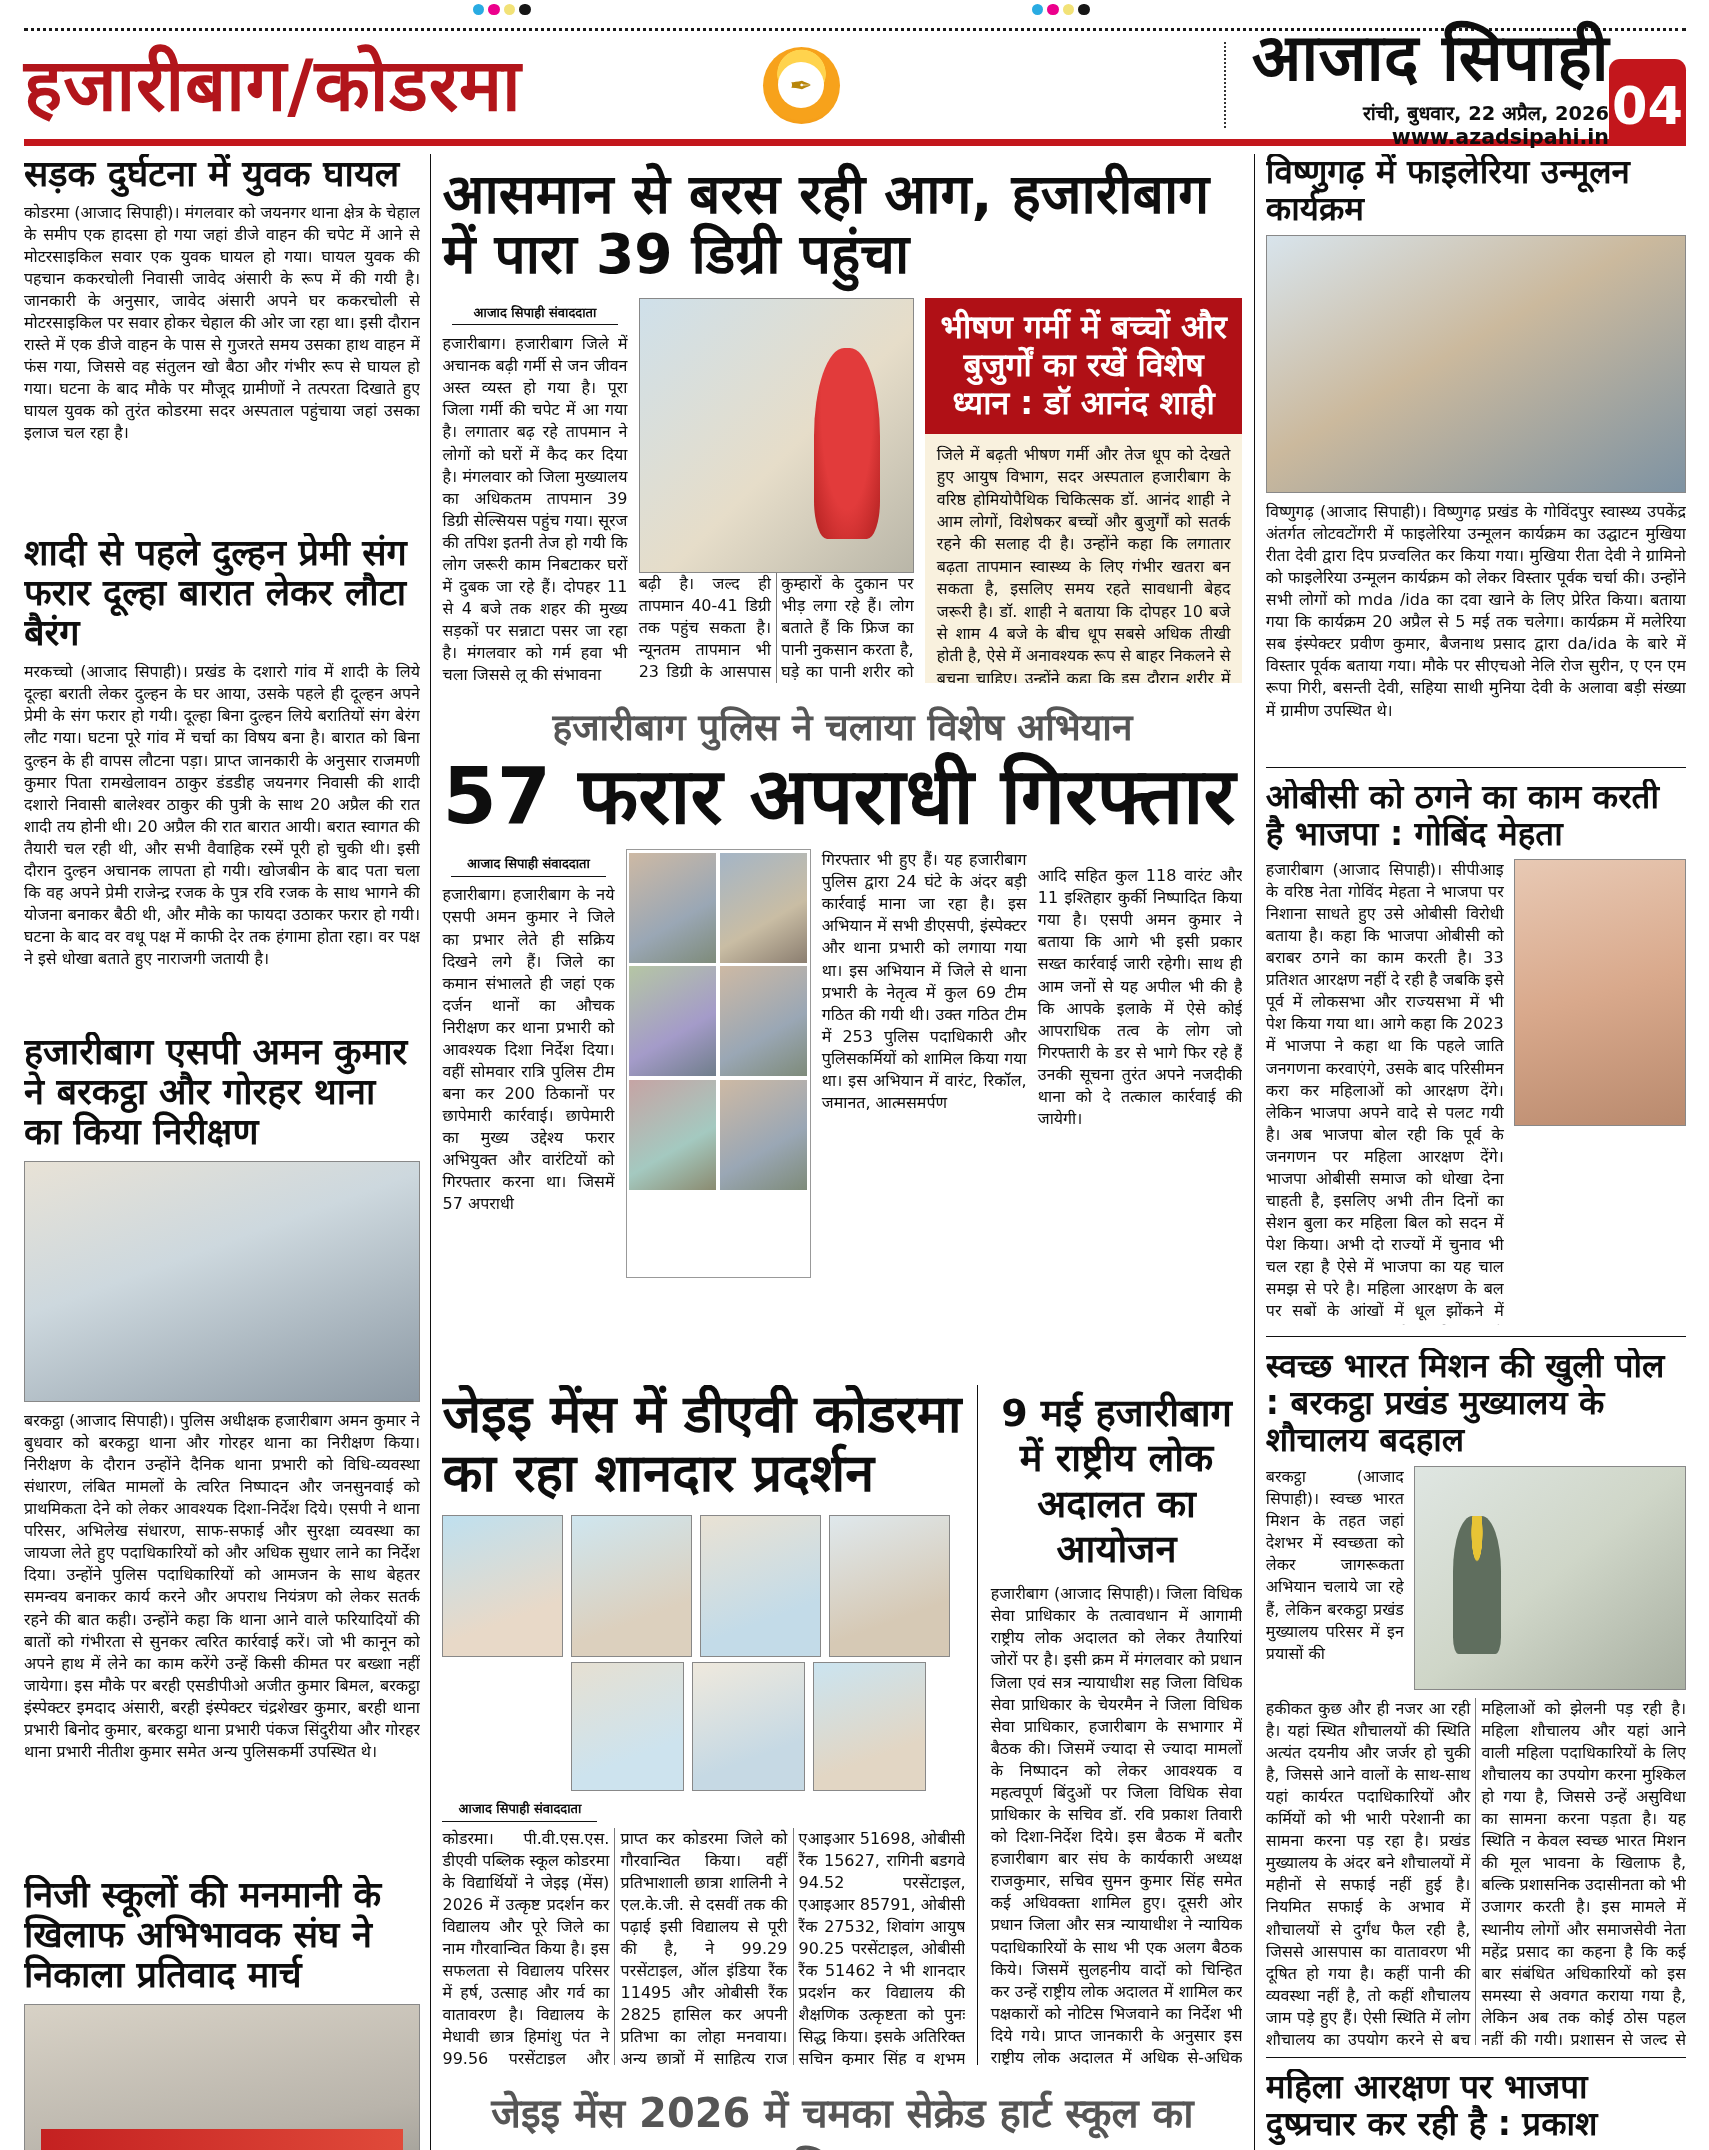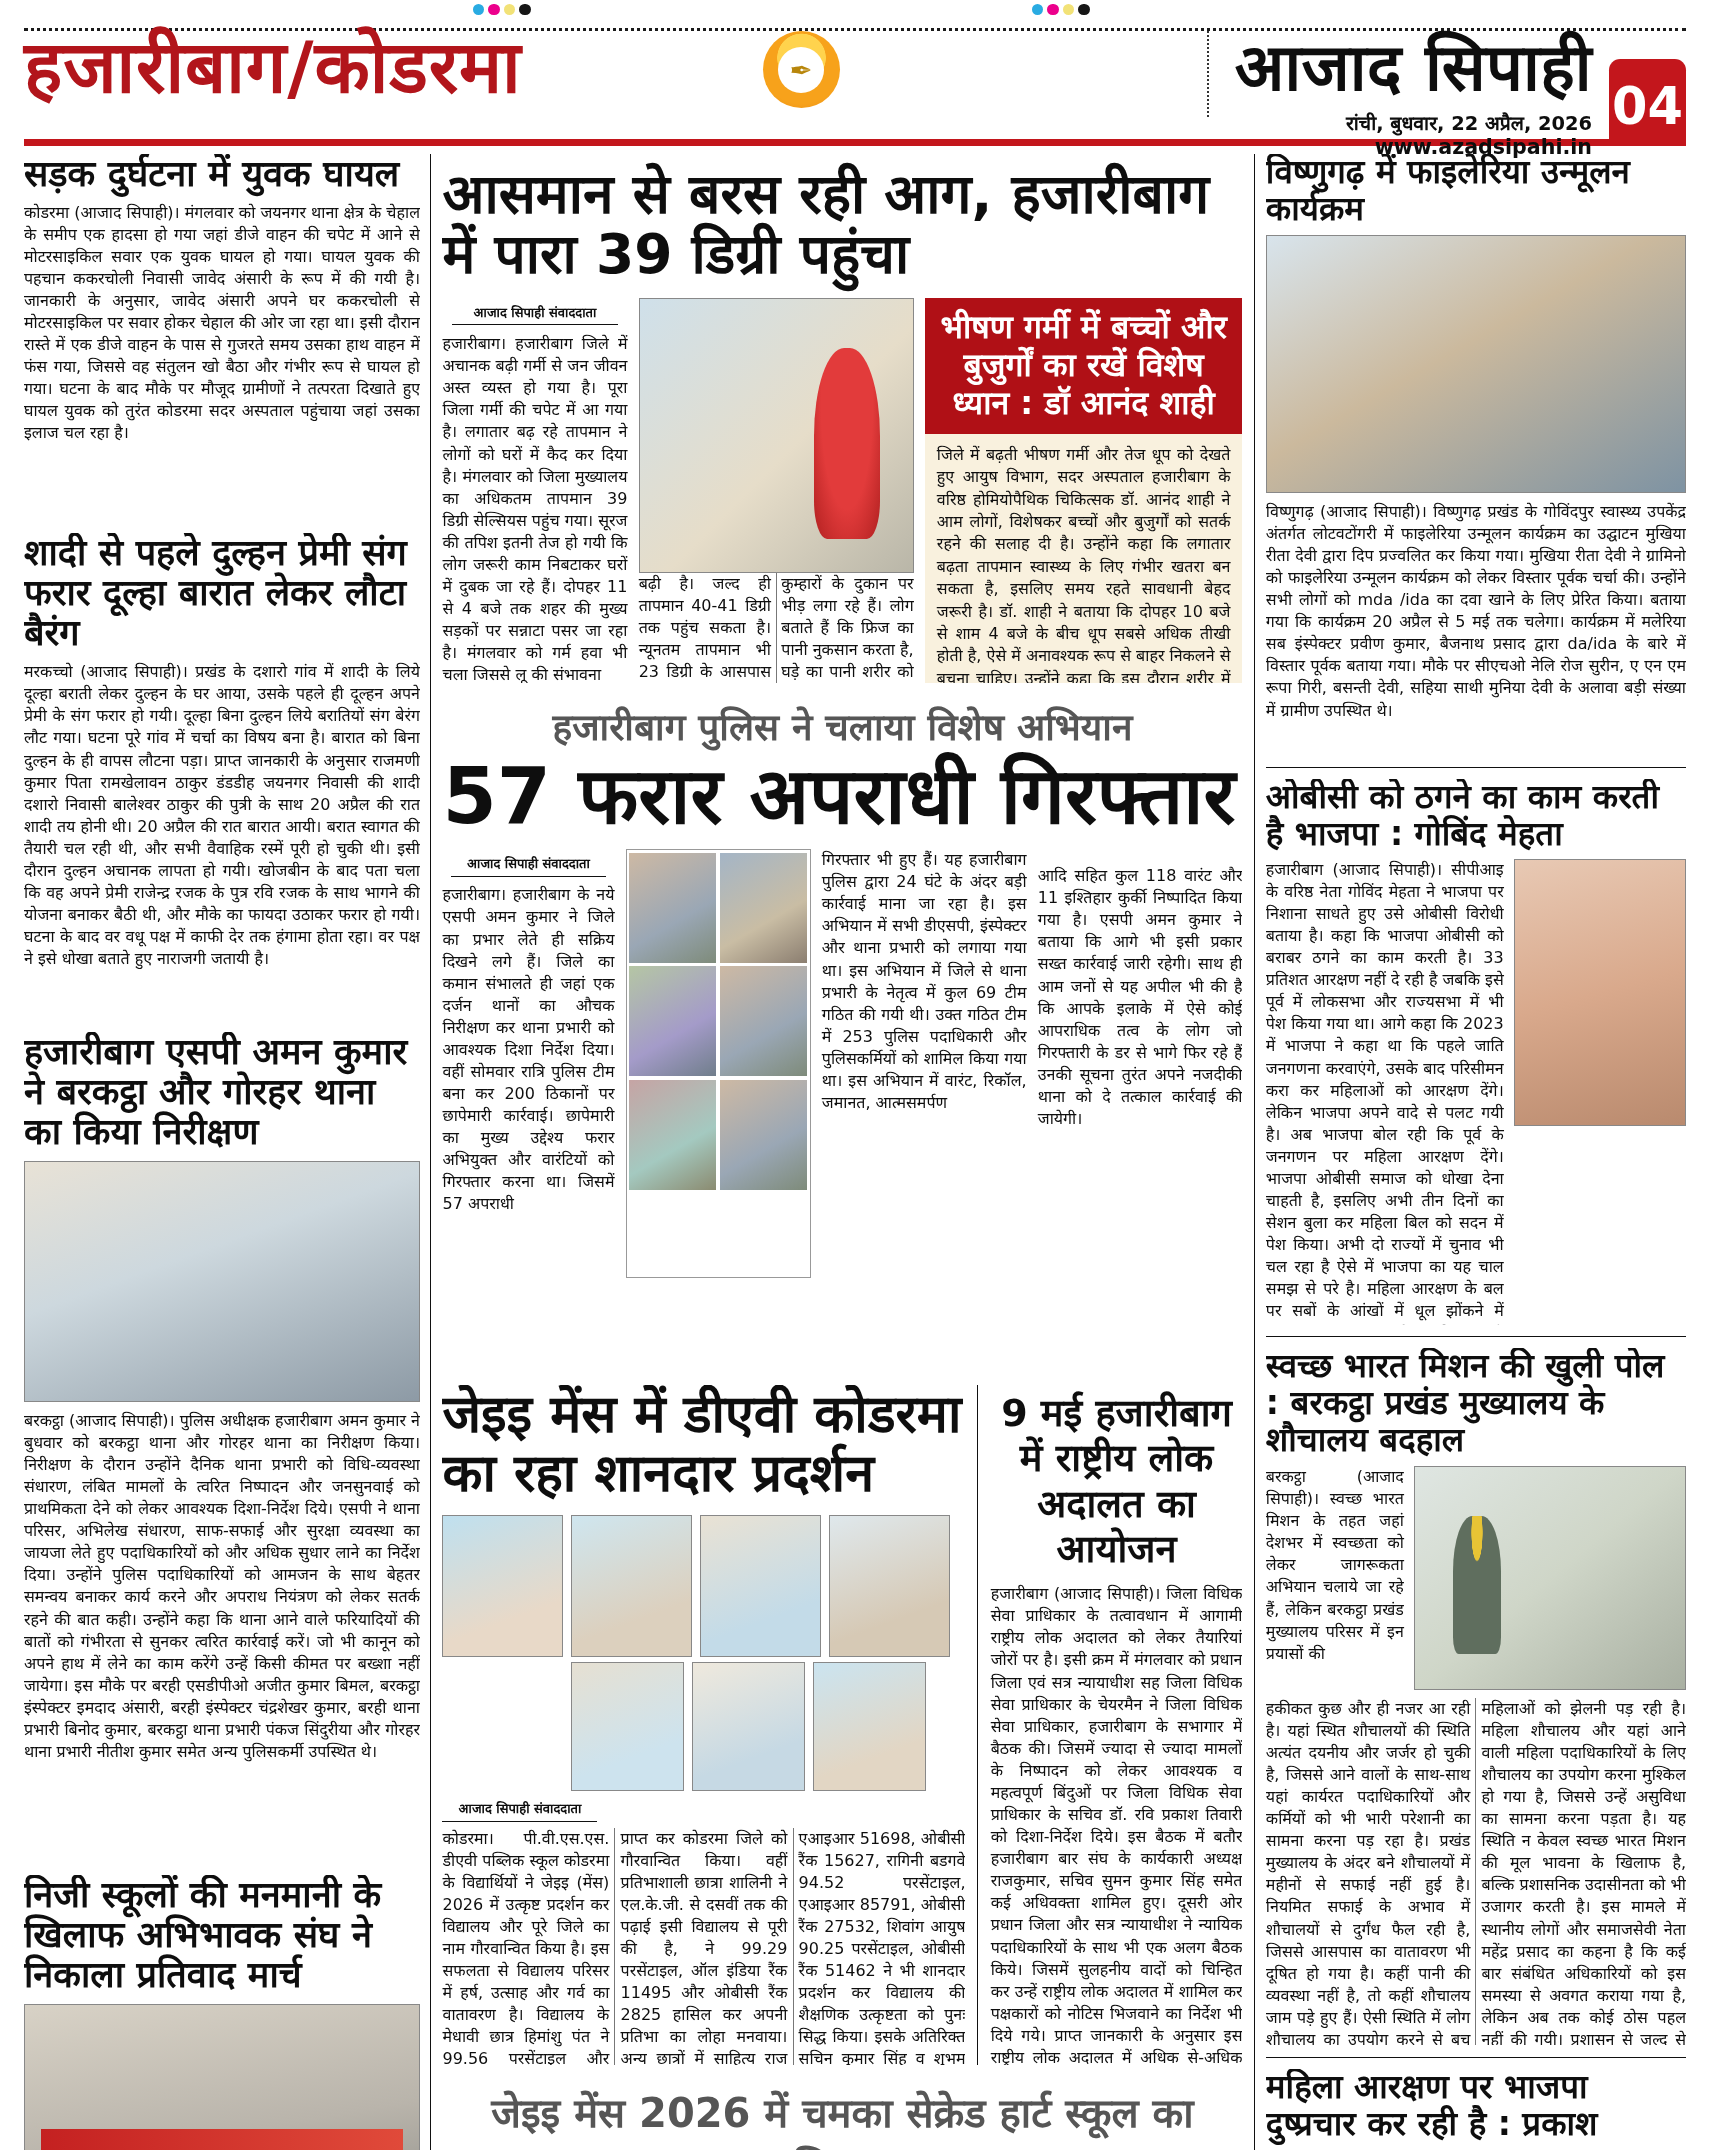--- a/index.html
+++ b/index.html
@@ -3,29 +3,29 @@
 <meta charset="utf-8">
 <style>
   html,body{margin:0;padding:0;background:#ffffff;}
   body{width:1710px;height:2693px;overflow:hidden;position:relative;
        font-family:"DejaVu Sans","Liberation Sans",sans-serif;color:#0e0e0e;}
   .page{position:absolute;inset:0;padding:0 24px;box-sizing:border-box;}
   
   .topdots{position:absolute;top:4.3px;display:flex;gap:4.3px;}
   .topdots i{width:11.2px;height:11.2px;border-radius:50%;display:block;}
   .toprule{border-top:3px dotted #1a1a1a;margin-top:28px;}
-  .header{display:flex;height:108px;position:relative;}
+  .header{display:flex;align-items:center;height:108px;position:relative;}
   .masthead{font-size:72px;font-weight:bold;color:#b2151b;letter-spacing:0.9px;line-height:1;}
   .logo{width:77px;height:77px;border-radius:50%;
         background:radial-gradient(circle at 50% 35%,#ffd34d 0 38%,#f7a21b 39% 72%,#e98a12 100%);
         margin-left:241px;display:flex;align-items:center;justify-content:center;}
   .logo .nib{width:46px;height:46px;background:#fff;border-radius:50%;
         display:flex;align-items:center;justify-content:center;font-size:27.5px;color:#b8860b;}
   .hdr-div{border-left:2.6px dotted #333;height:86px;margin:0 26px 0 auto;}
-  .hdr-right{text-align:right;line-height:1.15;margin-right:17px;}
+  .hdr-right{text-align:right;line-height:1.15;}
   .paper{font-size:65px;font-weight:bold;letter-spacing:0.4px;}
   .pdate{font-size:19.4px;font-weight:bold;margin-top:7.7px;}
   .pweb{font-size:20.6px;font-weight:bold;}
   .pagenum{width:77px;height:80px;background:#c3161c;border-radius:11.2px 11.2px 0 0;color:#fff;
         font-size:51px;font-weight:bold;display:flex;align-items:flex-end;justify-content:center;
         align-self:flex-end;padding-bottom:3.4px;box-sizing:border-box;}
   .redrule{height:6.9px;background:#c3161c;}
   
   .content{display:flex;margin-top:7.7px;height:2422px;}
   .colL{width:396px;padding-right:10.3px;}

